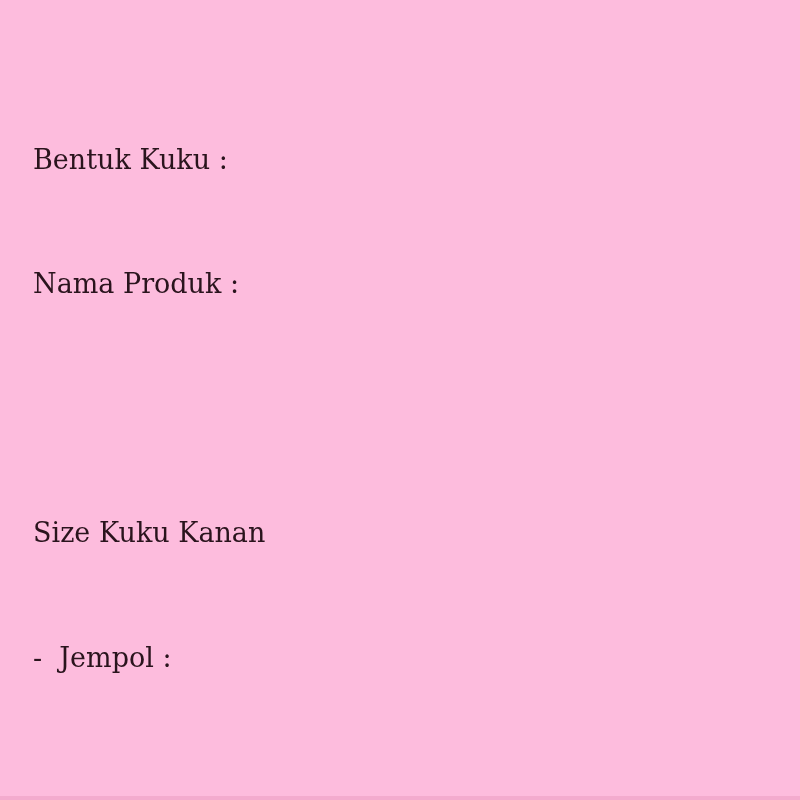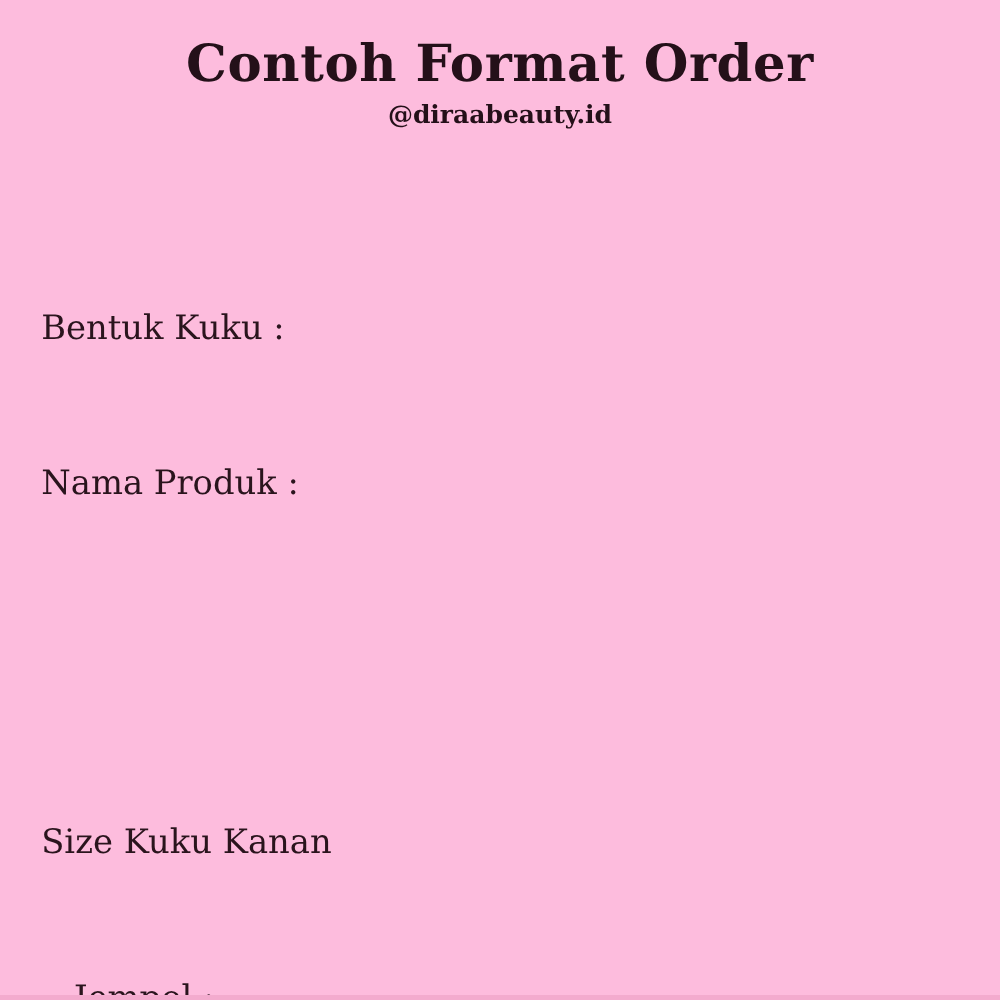--- a/index.html
+++ b/index.html
@@ -35,43 +35,38 @@
     font-weight: 700;
     color: #241019;
   }
   .content {
     padding: 14px 20px 0 33px;
     font-size: 27px;
     line-height: 41.5px;
     white-space: pre;
   }
   .section-heading {
-    margin-top: 38px;
   }
   .line {
     white-space: pre;
   }
   .bottom-edge {
     position: absolute;
     left: 0;
     bottom: 0;
     width: 100%;
     height: 4px;
     background: #f3abce;
   }
 </style>
 </head>
 <body>
 
 <div class="poster">
 
-  <div class="header">
-    <h1 class="title">Contoh Format Order</h1>
-    <div class="subtitle">@diraabeauty.id</div>
-  </div>
 
   <div class="content">
 
     <div class="line">Bentuk Kuku :</div>
     <div class="line">Nama Produk :</div>
 
     <div>
       <div class="line section-heading">Size Kuku Kanan</div>
       <div class="line">-  Jempol :</div>
       

